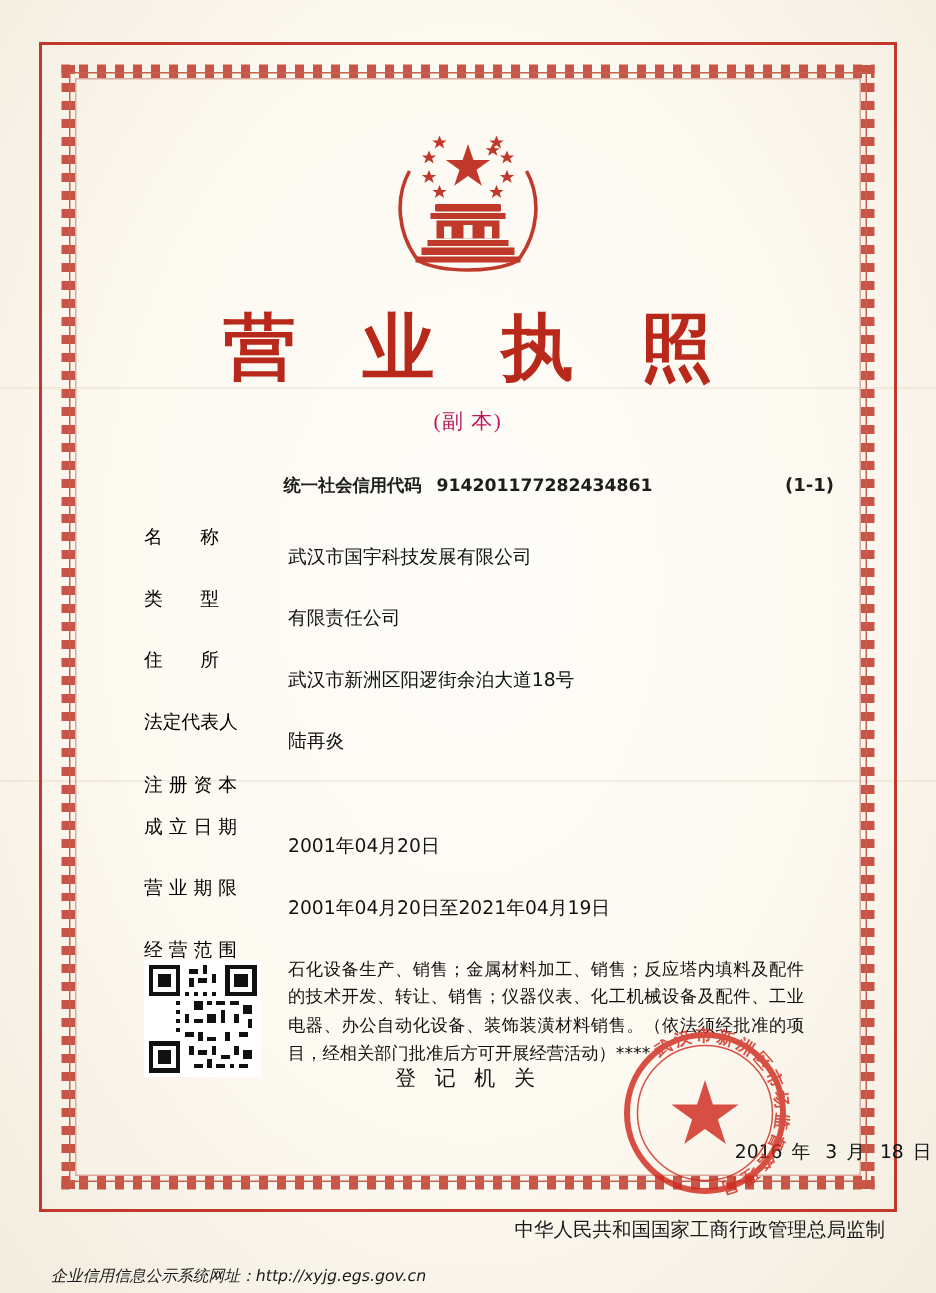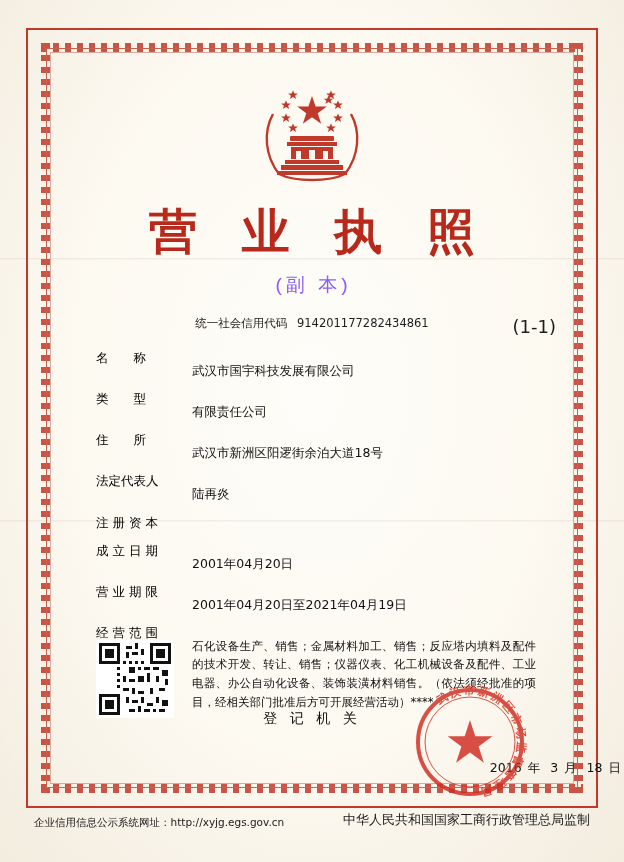--- a/index.html
+++ b/index.html
@@ -94,41 +94,42 @@
     font-weight: bold;
     font-size: 48px;
     letter-spacing: 14px;
     text-indent: 14px;
   }
   .subtitle {
     position: absolute;
     left: 0; right: 0;
     top: 272px;
     text-align: center;
-    color: #8b5cf6;
-    font-family: Liberation Mono, monospace;
-    font-size: 19px;
+    color: #be185d;
+    font-family: Liberation Serif, serif;
+    font-size: 14px;
     letter-spacing: 1px;
   }
 
   
   .code-line {
     position: absolute;
     top: 316px;
     left: 0; right: 0;
     text-align: center;
     font-family: "DejaVu Sans", sans-serif;
     font-size: 11.5px;
     color: #1d1d1d;
+    font-weight: bold;
   }
   .code-line .serial {
     position: absolute;
     right: 68px;
     top: 0;
-    font-size: 18px;
+    font-size: 12px;
     text-align: right;
   }
 
   
   .fields {
     position: absolute;
     left: 96px;
     top: 350px;
     width: 440px;
   }
@@ -201,24 +202,25 @@
     width: 132px;
     height: 132px;
     opacity: .82;
   }
   .seal svg { display: block; }
 
   
   .footer-left {
     position: absolute;
     left: 34px;
-    bottom: 32px;
+    bottom: 4px;
     font-family: "DejaVu Sans", sans-serif;
     font-size: 10.5px;
     color: #1a1a1a;
+    font-style: italic;
   }
   .footer-right {
     position: absolute;
     right: 34px;
     bottom: 33px;
     font-family: "DejaVu Sans", sans-serif;
     font-size: 13px;
     color: #1a1a1a;
   }
 </style>

